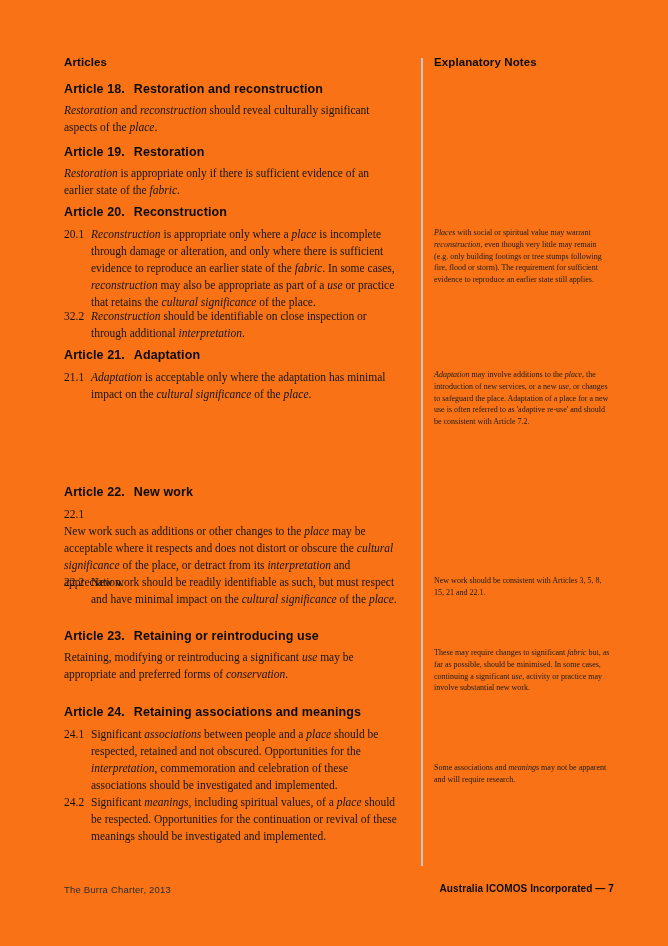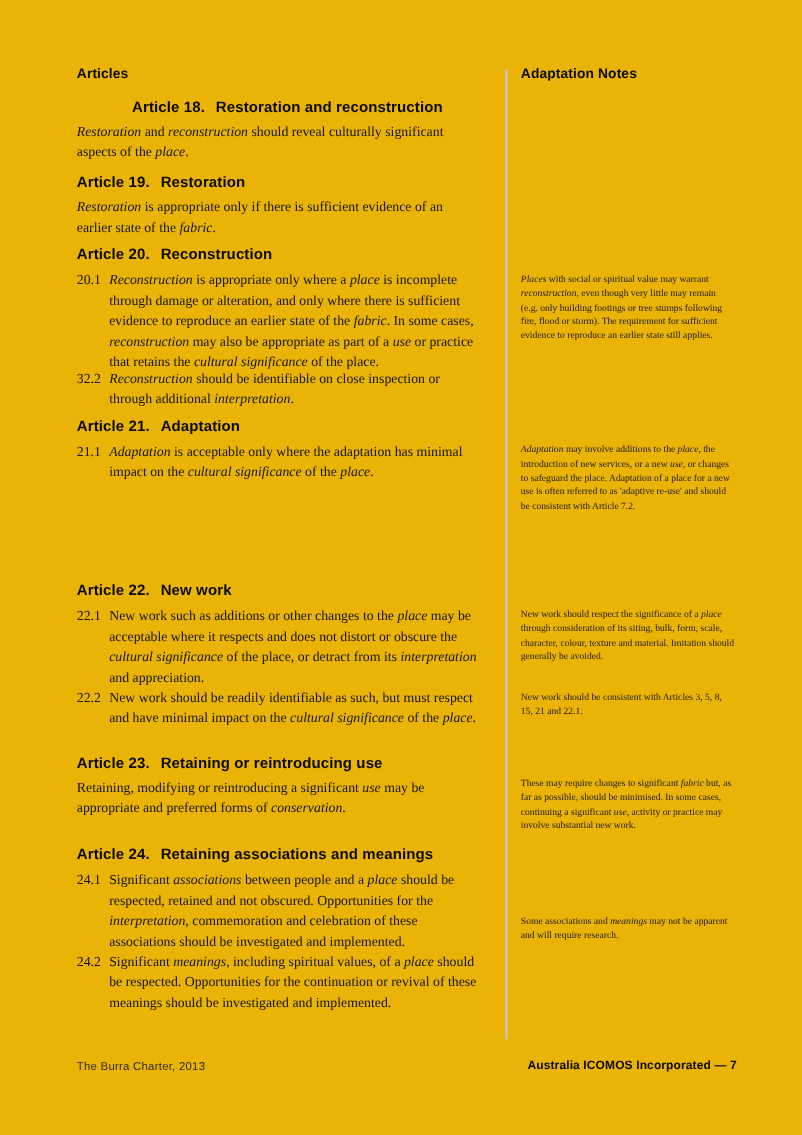--- a/index.html
+++ b/index.html
@@ -1,19 +1,19 @@
 <!DOCTYPE html>
 <html><head>
 <meta charset="utf-8">
 <style>
   html,body{margin:0;padding:0;}
   .page{
     position:relative;
     width:668px;height:946px;
-    background:#eab308;
+    background:#f97316;
     color:#101010;
     font-family:"Liberation Serif", serif;
     overflow:hidden;
   }
   .abs{position:absolute;}
   .col-header{
     font-family:"Liberation Sans", sans-serif;
     font-weight:bold;
     font-size:11.5px;
     letter-spacing:.1px;
@@ -59,25 +59,25 @@
     text-align:right;letter-spacing:.1px;
   }
   i{font-style:italic;}
 </style>
 </head>
 <body>
 
 <div class="page">
 
   <div class="abs col-header" style="left:64px;top:56px;">Articles</div>
-  <div class="abs col-header" style="left:434px;top:56px;">Adaptation Notes</div>
+  <div class="abs col-header" style="left:434px;top:56px;">Explanatory Notes</div>
 
   <div class="abs divider"></div>
 
-  <div class="abs art-heading" style="left:64px;top:82px;margin-left:46px;">
+  <div class="abs art-heading" style="left:64px;top:82px;">
     <span>Article 18.</span><span class="htitle">Restoration and reconstruction</span>
   </div>
   <div class="abs body-block" style="top:102px;"><i>Restoration</i> and <i>reconstruction</i> should reveal culturally significant aspects of the <i>place</i>.</div>
 
   <div class="abs art-heading" style="left:64px;top:145px;">
     <span>Article 19.</span><span class="htitle">Restoration</span>
   </div>
   <div class="abs body-block" style="top:165px;"><i>Restoration</i> is appropriate only if there is sufficient evidence of an earlier state of the <i>fabric</i>.</div>
 
   <div class="abs art-heading" style="left:64px;top:205px;">
@@ -96,21 +96,21 @@
     <span>Article 21.</span><span class="htitle">Adaptation</span>
   </div>
   <div class="abs body-block para" style="top:369px;">
     <span class="pnum">21.1</span>
     <span class="ptext"><i>Adaptation</i> is acceptable only where the adaptation has minimal impact on the <i>cultural significance</i> of the <i>place</i>.</span>
   </div>
 
   <div class="abs art-heading" style="left:64px;top:485px;">
     <span>Article 22.</span><span class="htitle">New work</span>
   </div>
-  <div class="abs body-block para" style="top:506px;">
+  <div class="abs body-block para" style="top:506px;flex-direction:column;">
     <span class="pnum">22.1</span>
     <span class="ptext">New work such as additions or other changes to the <i>place</i> may be acceptable where it respects and does not distort or obscure the <i>cultural significance</i> of the place, or detract from its <i>interpretation</i> and appreciation.</span>
   </div>
   <div class="abs body-block para" style="top:574px;">
     <span class="pnum">22.2</span>
     <span class="ptext">New work should be readily identifiable as such, but must respect and have minimal impact on the <i>cultural significance</i> of the <i>place</i>.</span>
   </div>
 
   <div class="abs art-heading" style="left:64px;top:629px;">
     <span>Article 23.</span><span class="htitle">Retaining or reintroducing use</span>
@@ -124,21 +124,20 @@
     <span class="pnum">24.1</span>
     <span class="ptext">Significant <i>associations</i> between people and a <i>place</i> should be respected, retained and not obscured. Opportunities for the <i>interpretation</i>, commemoration and celebration of these associations should be investigated and implemented.</span>
   </div>
   <div class="abs body-block para" style="top:794px;">
     <span class="pnum">24.2</span>
     <span class="ptext">Significant <i>meanings</i>, including spiritual values, of a <i>place</i> should be respected. Opportunities for the continuation or revival of these meanings should be investigated and implemented.</span>
   </div>
 
   <div class="abs note" style="top:227px;"><i>Places</i> with social or spiritual value may warrant <i>reconstruction</i>, even though very little may remain (e.g. only building footings or tree stumps following fire, flood or storm). The requirement for sufficient evidence to reproduce an earlier state still applies.</div>
   <div class="abs note" style="top:369px;"><i>Adaptation</i> may involve additions to the <i>place</i>, the introduction of new services, or a new <i>use</i>, or changes to safeguard the place. Adaptation of a place for a new use is often referred to as 'adaptive re-use' and should be consistent with Article 7.2.</div>
-  <div class="abs note" style="top:506px;">New work should respect the significance of a <i>place</i> through consideration of its siting, bulk, form, scale, character, colour, texture and material. Imitation should generally be avoided.</div>
   <div class="abs note" style="top:575px;">New work should be consistent with Articles 3, 5, 8, 15, 21 and 22.1.</div>
   <div class="abs note" style="top:647px;">These may require changes to significant <i>fabric</i> but, as far as possible, should be minimised. In some cases, continuing a significant <i>use</i>, activity or practice may involve substantial new work.</div>
   <div class="abs note" style="top:762px;">Some associations and <i>meanings</i> may not be apparent and will require research.</div>
 
   <div class="abs footer-left">The Burra Charter, 2013</div>
   <div class="abs footer-right">Australia ICOMOS Incorporated — 7</div>
 
 </div>
 
 </body></html>

